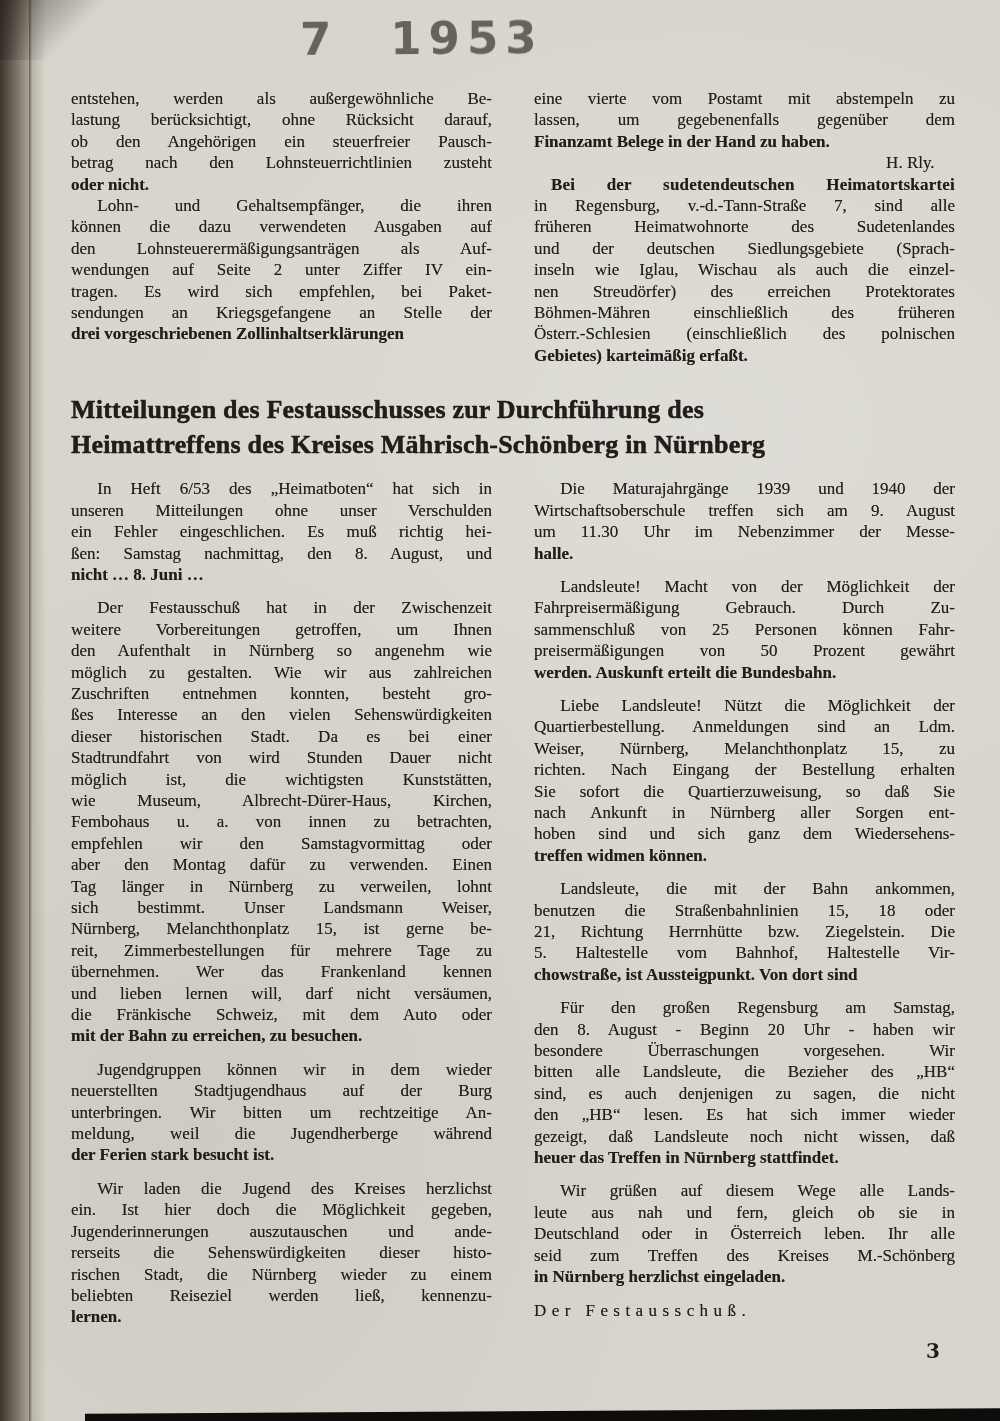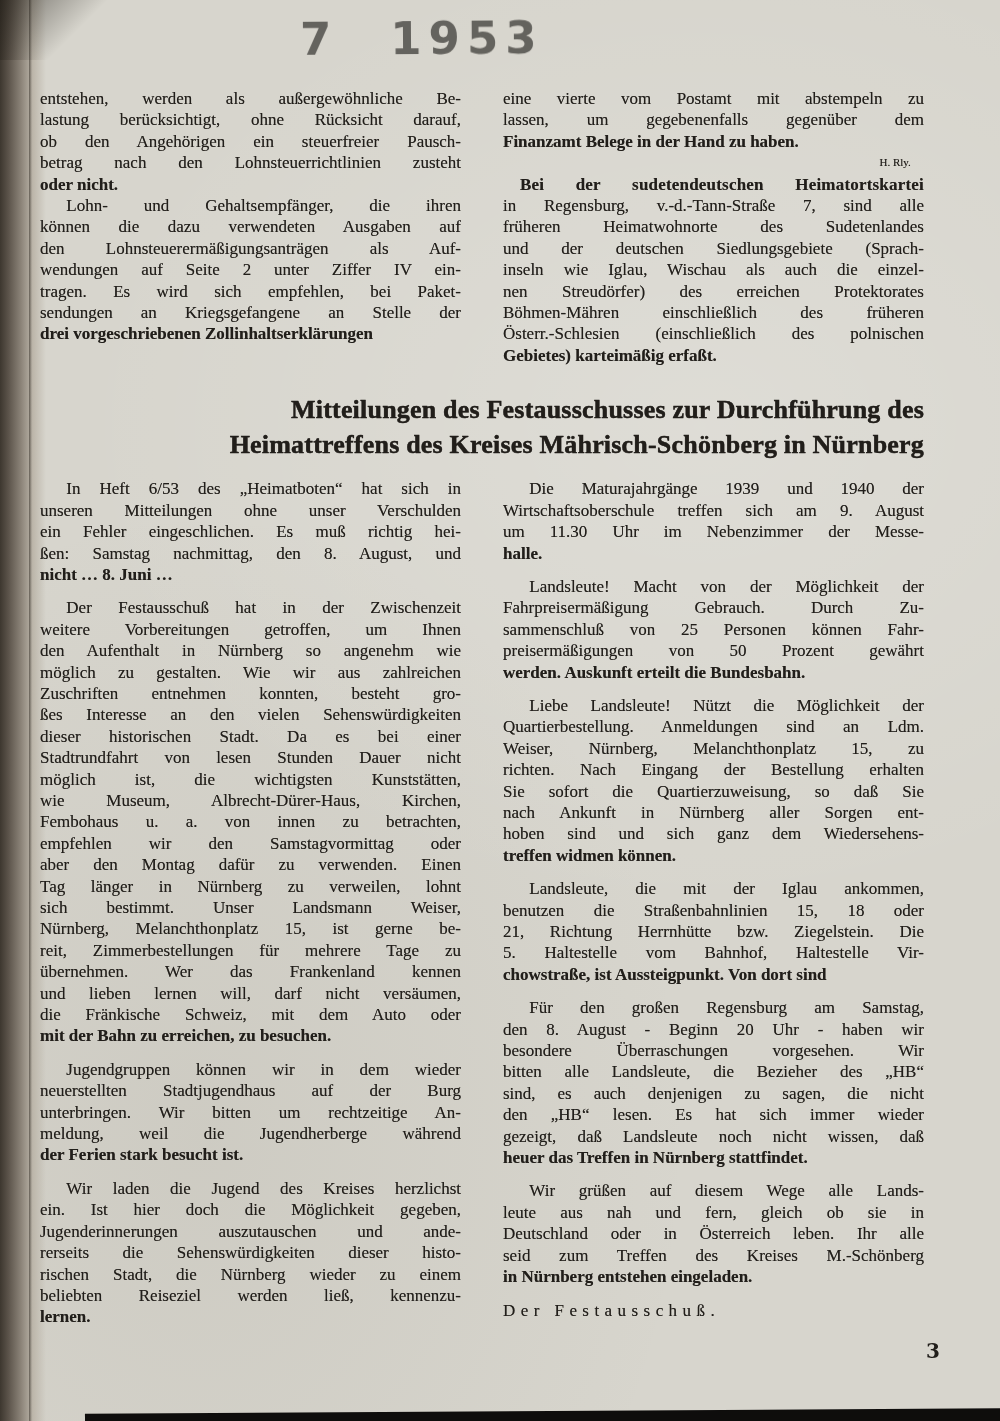--- a/index.html
+++ b/index.html
@@ -29,32 +29,32 @@
   .scan-bar {
     position:absolute; left:85px; right:-14px; bottom:-7px; height:17px;
     background:#0e0d0c; transform:rotate(-0.35deg);
   }
   .stamp {
     position:absolute; top:12px; left:300px; display:flex; gap:52px;
     font-family:"DejaVu Sans", sans-serif; font-weight:bold; font-size:45px;
     color:rgba(68,66,63,0.78); letter-spacing:7px; filter:blur(0.6px);
     transform:rotate(-0.4deg);
   }
-  .content { position:absolute; left:40px; top:88px; width:884px; }
+  .content { position:absolute; left:71px; top:88px; width:884px; }
   .cols { display:flex; gap:42px; }
   .col { width:421px; }
   .para { font-size:17px; line-height:21.4px; margin:0 0 12px 0; }
   .tight .para { margin-bottom:0; }
   .ln { text-align:justify; text-align-last:justify; }
   .ln:last-child { text-align-last:auto;font-weight:bold; }
   .para .ln:first-child { text-indent:1.55em; }
   .para.noindent .ln:first-child { text-indent:0; }
   .para.leadbold .ln:first-child { font-weight:bold; text-indent:1.0em; letter-spacing:0.2px; }
-  .byline { font-size:11px; line-height:21.4px; text-align:right; padding-right:1.2em; }
-  .article-title { text-align:right; margin:26px 0 16px 0; font-weight:bold; }
+  .byline { font-size:17px; line-height:21.4px; text-align:right; padding-right:1.2em; }
+  .article-title { text-align:left; margin:26px 0 16px 0; font-weight:bold; }
   .article-title .t-line { font-size:26px; line-height:35px; letter-spacing:0.2px;
     font-family:"Liberation Serif", serif; -webkit-text-stroke:0.4px #211e1a; }
   .signature { font-size:17px; line-height:22px; text-align:left; letter-spacing:0.32em; margin-top:4px; }
   .pagenum { position:absolute; right:60px; bottom:58px; font-size:20px; font-weight:bold;
     font-family:"DejaVu Serif", serif; }
   .ink { text-shadow:0 0 0.5px rgba(33,30,26,0.55); }
 </style>
 </head>
 <body>
 
@@ -125,21 +125,21 @@
             <div class="ln">nicht … 8. Juni …</div>
           </div>
         <div class="para">
             <div class="ln">Der Festausschuß hat in der Zwischenzeit</div>
             <div class="ln">weitere Vorbereitungen getroffen, um Ihnen</div>
             <div class="ln">den Aufenthalt in Nürnberg so angenehm wie</div>
             <div class="ln">möglich zu gestalten. Wie wir aus zahlreichen</div>
             <div class="ln">Zuschriften entnehmen konnten, besteht gro-</div>
             <div class="ln">ßes Interesse an den vielen Sehenswürdigkeiten</div>
             <div class="ln">dieser historischen Stadt. Da es bei einer</div>
-            <div class="ln">Stadtrundfahrt von lesen Stunden Dauer nicht</div>
+            <div class="ln">Stadtrundfahrt von wird Stunden Dauer nicht</div>
             <div class="ln">möglich ist, die wichtigsten Kunststätten,</div>
             <div class="ln">wie Museum, Albrecht-Dürer-Haus, Kirchen,</div>
             <div class="ln">Fembohaus u. a. von innen zu betrachten,</div>
             <div class="ln">empfehlen wir den Samstagvormittag oder</div>
             <div class="ln">aber den Montag dafür zu verwenden. Einen</div>
             <div class="ln">Tag länger in Nürnberg zu verweilen, lohnt</div>
             <div class="ln">sich bestimmt. Unser Landsmann Weiser,</div>
             <div class="ln">Nürnberg, Melanchthonplatz 15, ist gerne be-</div>
             <div class="ln">reit, Zimmerbestellungen für mehrere Tage zu</div>
             <div class="ln">übernehmen. Wer das Frankenland kennen</div>
@@ -182,42 +182,42 @@
             <div class="ln">Liebe Landsleute! Nützt die Möglichkeit der</div>
             <div class="ln">Quartierbestellung. Anmeldungen sind an Ldm.</div>
             <div class="ln">Weiser, Nürnberg, Melanchthonplatz 15, zu</div>
             <div class="ln">richten. Nach Eingang der Bestellung erhalten</div>
             <div class="ln">Sie sofort die Quartierzuweisung, so daß Sie</div>
             <div class="ln">nach Ankunft in Nürnberg aller Sorgen ent-</div>
             <div class="ln">hoben sind und sich ganz dem Wiedersehens-</div>
             <div class="ln">treffen widmen können.</div>
           </div>
         <div class="para">
-            <div class="ln">Landsleute, die mit der Iglau ankommen,</div>
+            <div class="ln">Landsleute, die mit der Bahn ankommen,</div>
             <div class="ln">benutzen die Straßenbahnlinien 15, 18 oder</div>
             <div class="ln">21, Richtung Herrnhütte bzw. Ziegelstein. Die</div>
             <div class="ln">5. Haltestelle vom Bahnhof, Haltestelle Vir-</div>
             <div class="ln">chowstraße, ist Aussteigpunkt. Von dort sind</div>
           </div>
         <div class="para">
             <div class="ln">Für den großen Regensburg am Samstag,</div>
             <div class="ln">den 8. August - Beginn 20 Uhr - haben wir</div>
             <div class="ln">besondere Überraschungen vorgesehen. Wir</div>
             <div class="ln">bitten alle Landsleute, die Bezieher des „HB“</div>
             <div class="ln">sind, es auch denjenigen zu sagen, die nicht</div>
             <div class="ln">den „HB“ lesen. Es hat sich immer wieder</div>
             <div class="ln">gezeigt, daß Landsleute noch nicht wissen, daß</div>
             <div class="ln">heuer das Treffen in Nürnberg stattfindet.</div>
           </div>
         <div class="para">
             <div class="ln">Wir grüßen auf diesem Wege alle Lands-</div>
             <div class="ln">leute aus nah und fern, gleich ob sie in</div>
             <div class="ln">Deutschland oder in Österreich leben. Ihr alle</div>
             <div class="ln">seid zum Treffen des Kreises M.-Schönberg</div>
-            <div class="ln">in Nürnberg entstehen eingeladen.</div>
+            <div class="ln">in Nürnberg herzlichst eingeladen.</div>
           </div>
         <div class="signature">Der Festausschuß.</div>
       </div>
     </div>
 
   </div>
 
   <div class="pagenum">3</div>
   <div class="scan-bar"></div>
 </div>

